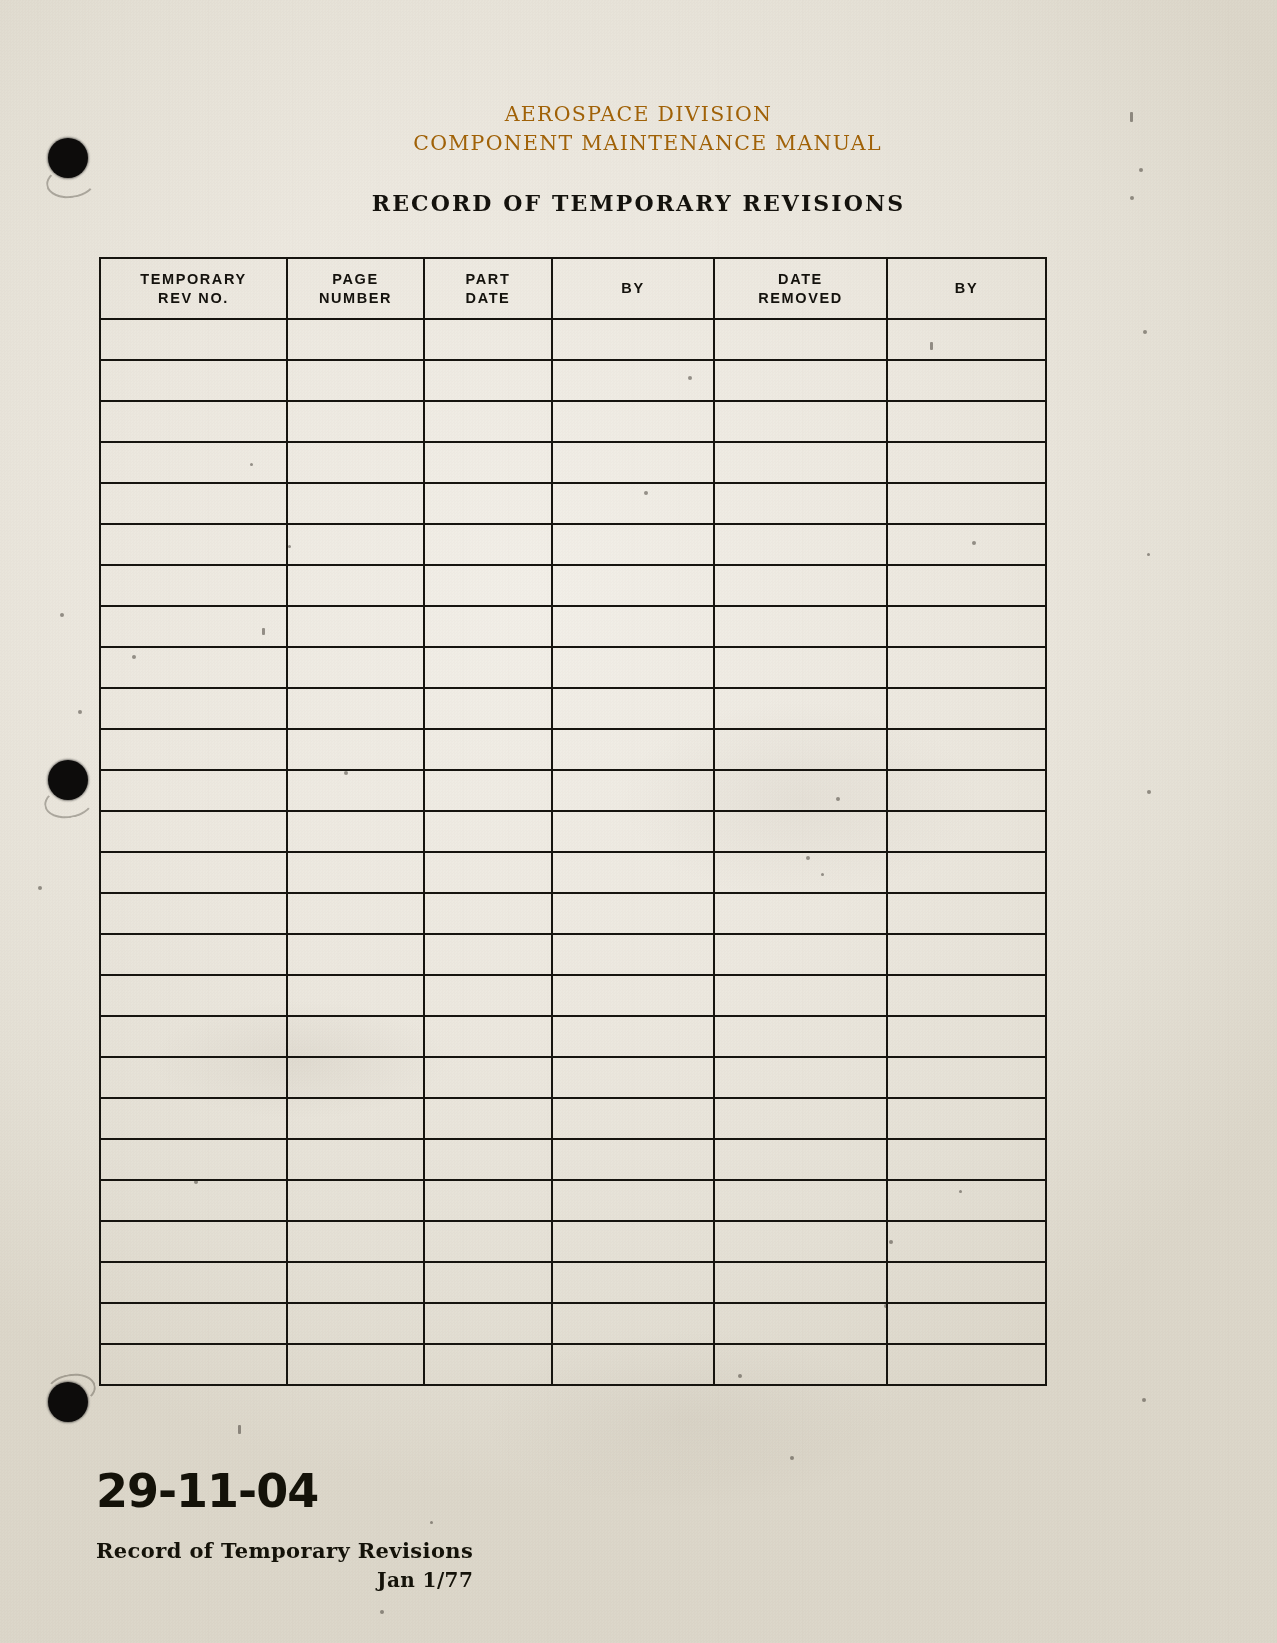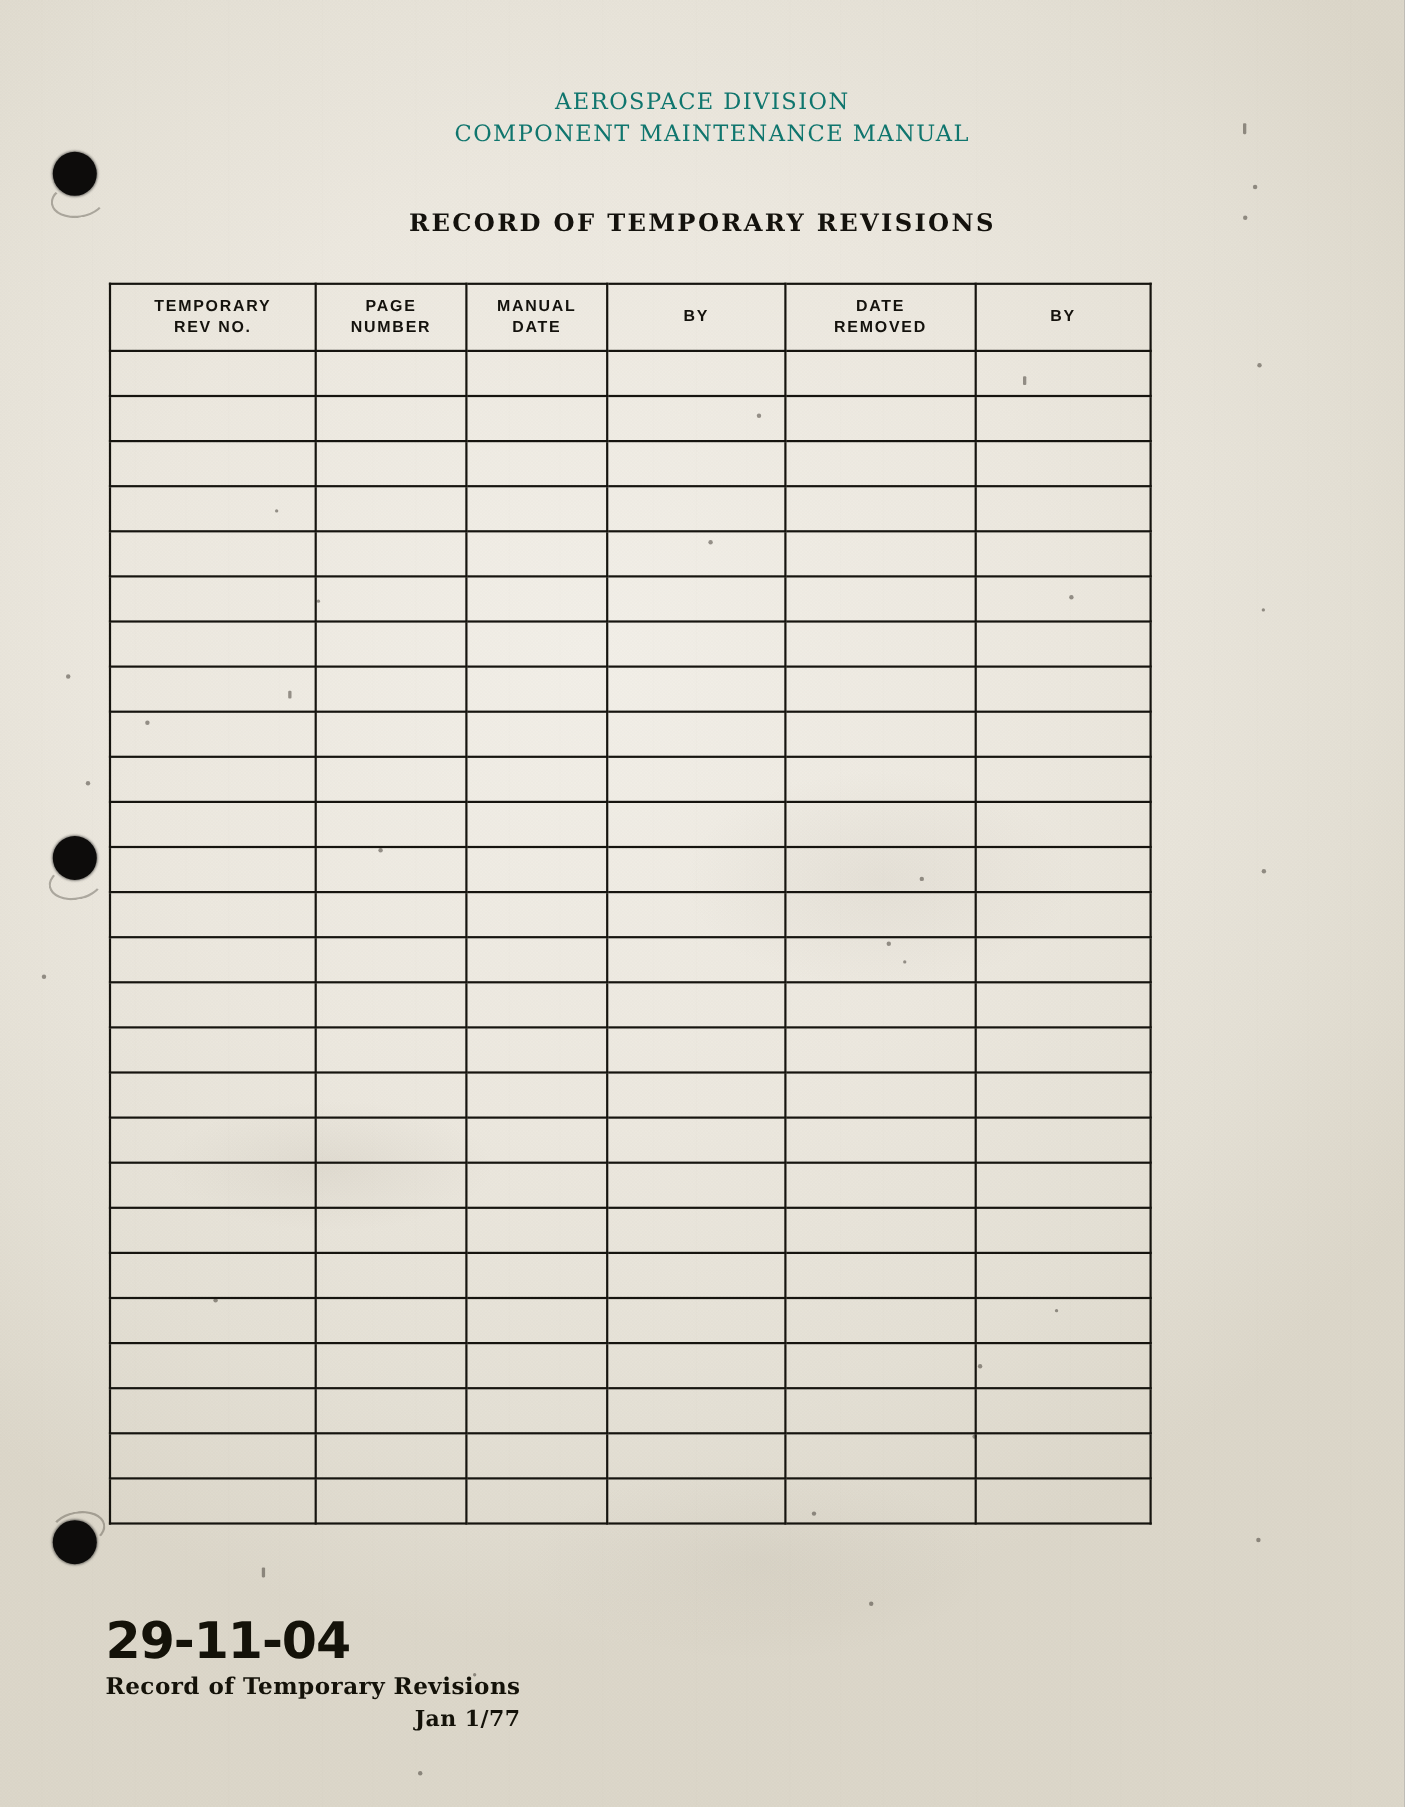--- a/index.html
+++ b/index.html
@@ -70,25 +70,25 @@
     border-radius: 50%;
     border: 2px solid rgba(60,55,48,0.35);
     border-top-color: transparent;
     border-right-color: transparent;
     pointer-events: none;
   }
 
   
   .doc-header {
     position: absolute;
-    top: 78px;
+    top: 100px;
     left: 0;
     width: 1277px;
     text-align: center;
-    color: #0f766e;
+    color: #a16207;
   }
   .doc-header .line {
     font-family: "DejaVu Serif", serif;
     letter-spacing: 1.3px;
     line-height: 1.42;
     white-space: nowrap;
   }
   .hl1 { font-size: 20.5px; }
   .hl2 { font-size: 20.5px; padding-left: 18px; }
   .hl3 { font-size: 20px; }
@@ -153,21 +153,21 @@
     left: 96px;
     top: 1468px;
     color: #141209;
   }
   .footer-code {
     font-family: "DejaVu Sans", sans-serif;
     font-weight: bold;
     font-size: 46px;
     letter-spacing: -1px;
     line-height: 1;
-    margin-bottom: 4px;
+    margin-bottom: 22px;
   }
   .footer-sub {
     font-family: "DejaVu Serif", serif;
     font-weight: bold;
     font-size: 21px;
     letter-spacing: 0.4px;
     line-height: 1.42;
   }
   .footer-date {
     font-family: "DejaVu Serif", serif;
@@ -261,21 +261,21 @@
         <col class="col-by1">
           <col class="col-dater">
           <col class="col-by2">
       </colgroup>
       <thead>
         <tr>
           <th>TEMPORARY
 REV NO.</th>
           <th>PAGE
 NUMBER</th>
-          <th>MANUAL
+          <th>PART
 DATE</th>
           <th>BY</th>
           <th>DATE
 REMOVED</th>
           <th>BY</th>
         </tr>
       </thead>
       <tbody id="rev-table-body">
           <tr>
             <td></td>

